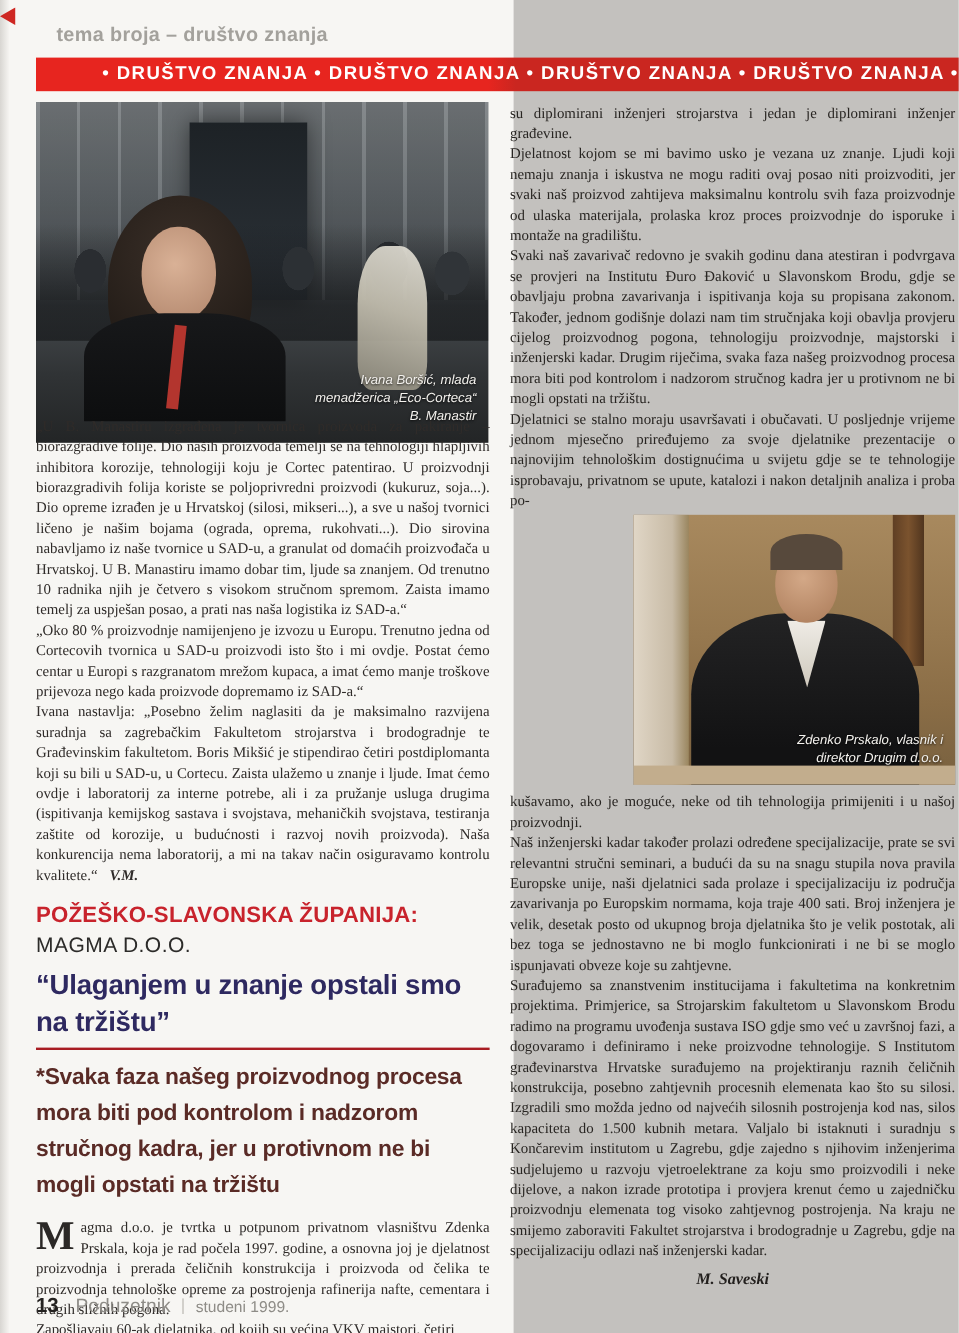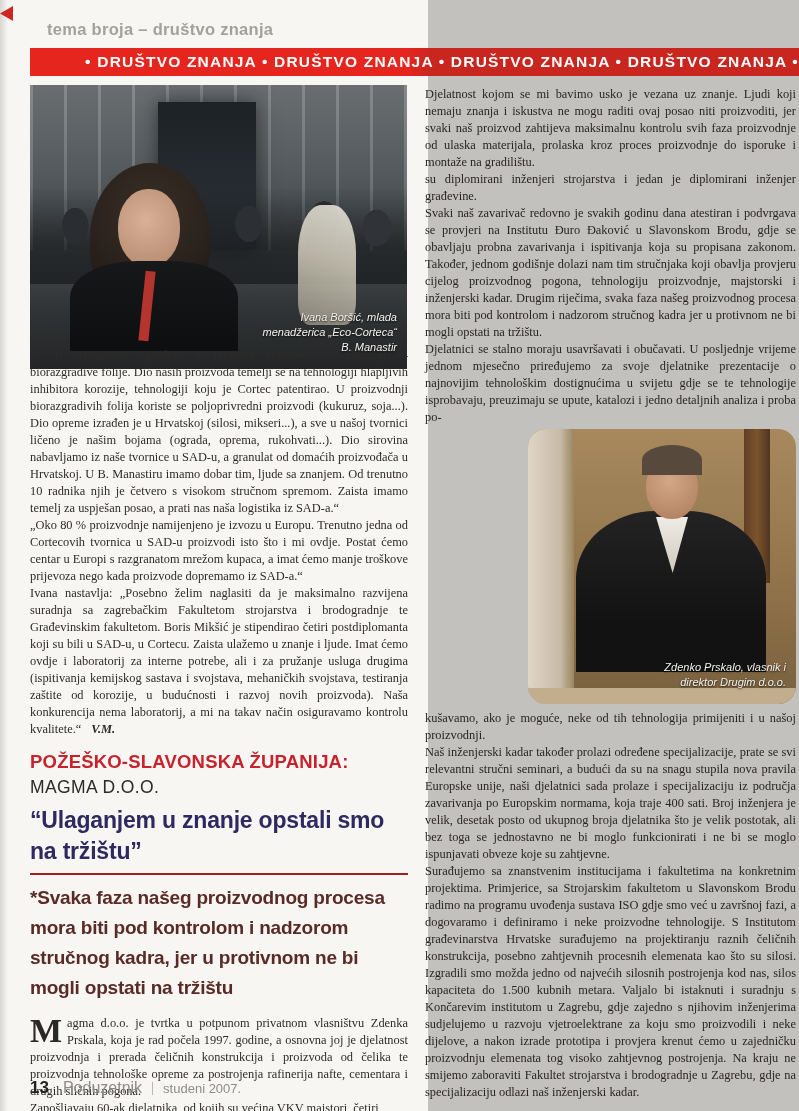--- a/index.html
+++ b/index.html
@@ -67,22 +67,22 @@
   .rule{height:2px;background:#a81c22;margin:4px 0 8px 0;}
   .subtitle{font-weight:bold;font-size:19px;line-height:30px;color:#5a2b26;margin:0 0 12px 0;letter-spacing:-0.2px;}
   .magma-body{font-family:"Liberation Serif", serif;font-size:12.4px;line-height:17.0px;color:#2f2b29;text-align:justify;}
   .magma-body p{margin:0;}
   .dropcap{float:left;font-weight:bold;font-size:34px;line-height:28px;padding:2px 5px 0 0;color:#2b2826;}
 
   
   .right-col{position:absolute;left:425px;top:86px;width:371px;z-index:1;
     font-size:12.4px;line-height:17.0px;color:#282522;text-align:justify;}
   .right-col p{margin:0;}
-  .photo2{position:relative;width:268px;height:275px;margin:3px 0 6px auto;overflow:hidden;
-    background:linear-gradient(180deg,#a8895e 0%,#96784f 45%,#8a6d46 70%,#77603f 100%);border-radius:18px;}
+  .photo2{position:relative;width:268px;height:225px;margin:3px 0 6px auto;overflow:hidden;
+    background:linear-gradient(180deg,#a8895e 0%,#96784f 45%,#8a6d46 70%,#77603f 100%);}
   .photo2 .pillar{position:absolute;left:0;top:0;width:46px;height:100%;
     background:linear-gradient(90deg,#e0d6c6,#c8bba6 70%,#9a865f);}
   .photo2 .wood-strip{position:absolute;right:26px;top:0;width:26px;height:56%;
     background:linear-gradient(90deg,#5f3f24,#7b532e 50%,#50351e);}
   .photo2 .man-head{position:absolute;left:118px;top:26px;width:52px;height:64px;border-radius:48%;
     background:radial-gradient(circle at 45% 42%, #d3a887 0%, #b0815f 85%);}
   .photo2 .man-hair{position:absolute;left:114px;top:16px;width:60px;height:30px;border-radius:50% 50% 0 0;
     background:#57493c;}
   .photo2 .man-suit{position:absolute;left:48px;top:82px;width:190px;height:161px;border-radius:42% 42% 0 0;
     background:linear-gradient(180deg,#232324,#121213 70%);}
@@ -140,24 +140,24 @@
   <p class="quote">“Ulaganjem u znanje opstali smo na tržištu”</p>
   <div class="rule"></div>
   <p class="subtitle">*Svaka faza našeg proizvodnog procesa mora biti pod kontrolom i nadzorom stručnog kadra, jer u protivnom ne bi mogli opstati na tržištu</p>
   <div class="magma-body">
     <p><span class="dropcap">M</span><span>agma d.o.o. je tvrtka u potpunom privatnom vlasništvu Zdenka Prskala, koja je rad počela 1997. godine, a osnovna joj je djelatnost proizvodnja i prerada čeličnih konstrukcija i proizvoda od čelika te proizvodnja tehnološke opreme za postrojenja rafinerija nafte, cementara i drugih sličnih pogona.</span></p>
     <p>Zapošljavaju 60-ak djelatnika, od kojih su većina VKV majstori, četiri</p>
   </div>
 </div>
 
 <div class="right-col">
+  <p>su diplomirani inženjeri strojarstva i jedan je diplomirani inženjer građevine.</p>
   <p>Djelatnost kojom se mi bavimo usko je vezana uz znanje. Ljudi koji nemaju znanja i iskustva ne mogu raditi ovaj posao niti proizvoditi, jer svaki naš proizvod zahtijeva maksimalnu kontrolu svih faza proizvodnje od ulaska materijala, prolaska kroz proces proizvodnje do isporuke i montaže na gradilištu.</p>
-  <p>su diplomirani inženjeri strojarstva i jedan je diplomirani inženjer građevine.</p>
   <p>Svaki naš zavarivač redovno je svakih godinu dana atestiran i podvrgava se provjeri na Institutu Đuro Đaković u Slavonskom Brodu, gdje se obavljaju probna zavarivanja i ispitivanja koja su propisana zakonom. Također, jednom godišnje dolazi nam tim stručnjaka koji obavlja provjeru cijelog proizvodnog pogona, tehnologiju proizvodnje, majstorski i inženjerski kadar. Drugim riječima, svaka faza našeg proizvodnog procesa mora biti pod kontrolom i nadzorom stručnog kadra jer u protivnom ne bi mogli opstati na tržištu.</p>
-  <p>Djelatnici se stalno moraju usavršavati i obučavati. U posljednje vrijeme jednom mjesečno priređujemo za svoje djelatnike prezentacije o najnovijim tehnološkim dostignućima u svijetu gdje se te tehnologije isprobavaju, preuzimaju se upute, katalozi i jedno detaljnih analiza i proba po-</p>
+  <p>Djelatnici se stalno moraju usavršavati i obučavati. U posljednje vrijeme jednom mjesečno priređujemo za svoje djelatnike prezentacije o najnovijim tehnološkim dostignućima u svijetu gdje se te tehnologije isprobavaju, privatnom se upute, katalozi i nakon detaljnih analiza i proba po-</p>
 
   <div class="photo2">
     <div class="pillar"></div>
     <div class="wood-strip"></div>
     <div class="man-suit"></div>
     <div class="shirt"></div>
     <div class="man-head"></div>
     <div class="man-hair"></div>
     <div class="desk"></div>
     <div class="photo-caption">
@@ -169,14 +169,14 @@
   <p>kušavamo, ako je moguće, neke od tih tehnologija primijeniti i u našoj proizvodnji.</p>
   <p>Naš inženjerski kadar također prolazi određene specijalizacije, prate se svi relevantni stručni seminari, a budući da su na snagu stupila nova pravila Europske unije, naši djelatnici sada prolaze i specijalizaciju iz područja zavarivanja po Europskim normama, koja traje 400 sati. Broj inženjera je velik, desetak posto od ukupnog broja djelatnika što je velik postotak, ali bez toga se jednostavno ne bi moglo funkcionirati i ne bi se moglo ispunjavati obveze koje su zahtjevne.</p>
   <p>Surađujemo sa znanstvenim institucijama i fakultetima na konkretnim projektima. Primjerice, sa Strojarskim fakultetom u Slavonskom Brodu radimo na programu uvođenja sustava ISO gdje smo već u završnoj fazi, a dogovaramo i definiramo i neke proizvodne tehnologije. S Institutom građevinarstva Hrvatske surađujemo na projektiranju raznih čeličnih konstrukcija, posebno zahtjevnih procesnih elemenata kao što su silosi. Izgradili smo možda jedno od najvećih silosnih postrojenja kod nas, silos kapaciteta do 1.500 kubnih metara. Valjalo bi istaknuti i suradnju s Končarevim institutom u Zagrebu, gdje zajedno s njihovim inženjerima sudjelujemo u razvoju vjetroelektrane za koju smo proizvodili i neke dijelove, a nakon izrade prototipa i provjera krenut ćemo u zajedničku proizvodnju elemenata tog visoko zahtjevnog postrojenja. Na kraju ne smijemo zaboraviti Fakultet strojarstva i brodogradnje u Zagrebu, gdje na specijalizaciju odlazi naš inženjerski kadar.</p>
   <span class="sig-right">M. Saveski</span>
 </div>
 
 <div class="footer">
   <span class="page-num">13</span>
   <span class="mag-name">Poduzetnik</span>
   <span class="foot-divider"></span>
-  <span class="issue">studeni 2007.</span>
+  <span class="issue">studeni 1999.</span>
 </div>
 
 </body></html>

